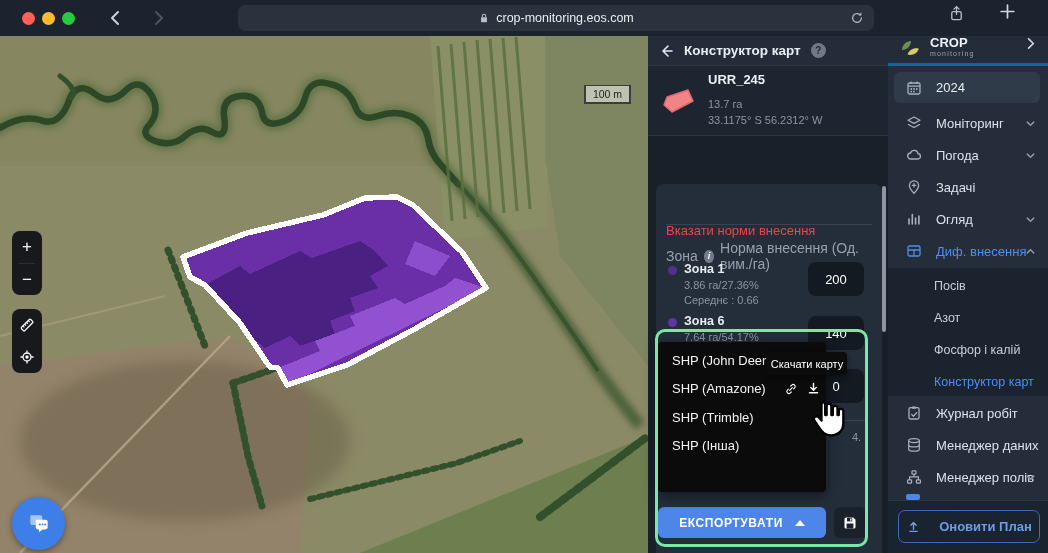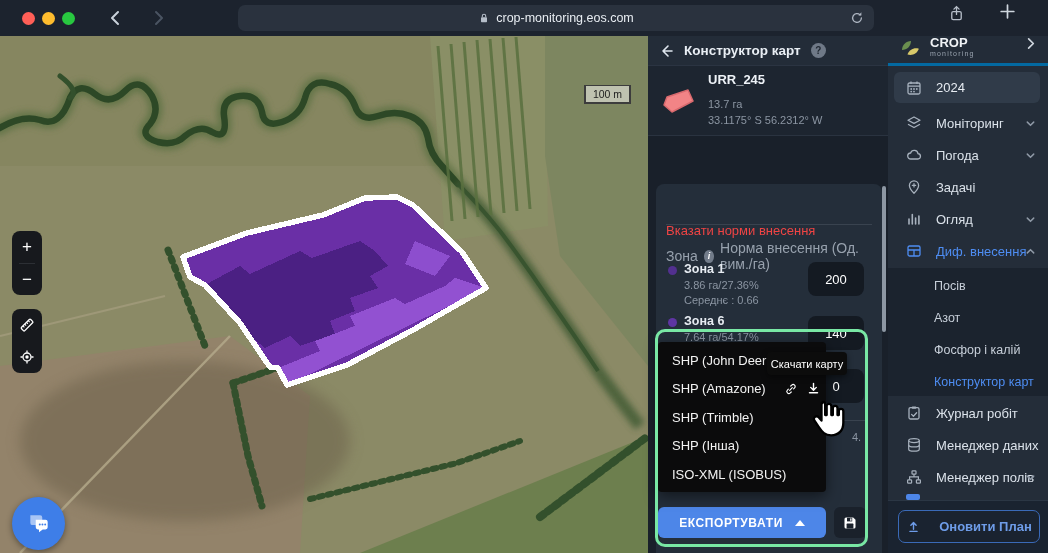--- a/index.html
+++ b/index.html
@@ -289,21 +289,20 @@
   <div style="position:absolute;left:840px;top:420px;width:26px;height:1px;background:#39434f"></div>
   <span class="zone-sub" style="left:852px;top:431px">4.</span>
 
   <div class="scroll-thumb"></div>
 
   <div class="dropdown">
     <div class="dd-item">SHP (John Deere)</div>
     <div class="dd-item">SHP (Amazone)</div>
     <div class="dd-item">SHP (Trimble)</div>
     <div class="dd-item">SHP (Інша)</div>
-    <div class="dd-item">ISO-XML (ISOBUS)</div>
   </div>
   <div class="tooltip">Скачати карту</div>
   <span class="dd-icon" style="left:784px;top:382px">
     <svg viewBox="0 0 16 16" width="14" height="14">
         <path d="M6.5 9.5l3-3" stroke="#fff" stroke-width="1.3" stroke-linecap="round"></path>
         <path d="M7.7 4.6l1.1-1.1a2.3 2.3 0 0 1 3.3 3.3L11 7.9" fill="none" stroke="#fff" stroke-width="1.3" stroke-linecap="round"></path>
         <path d="M8.3 11.4l-1.1 1.1a2.3 2.3 0 0 1-3.3-3.3L5 8.1" fill="none" stroke="#fff" stroke-width="1.3" stroke-linecap="round"></path>
       </svg>
   </span>
   <span class="dd-icon" style="left:806px;top:381px">

